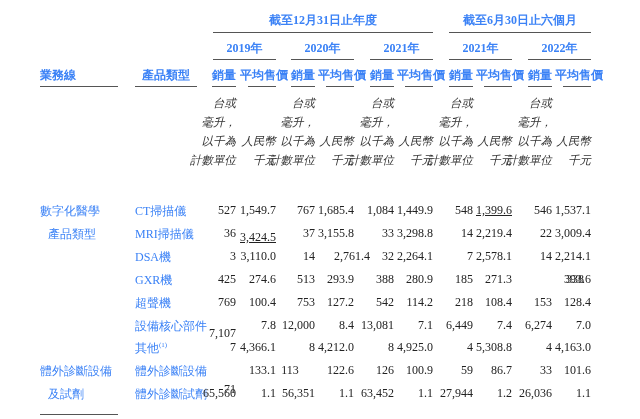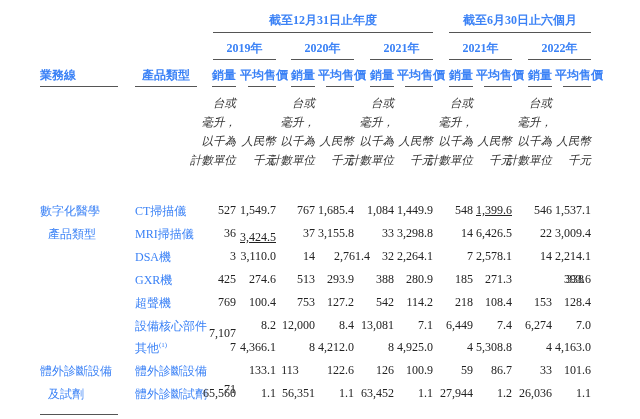--- a/index.html
+++ b/index.html
@@ -132,21 +132,21 @@
     </div>
     <div>
       <div class="abs lbl" style="left:135px;top:226px;"><span>MRI掃描儀</span></div>
       <div class="abs num r" style="left:186px;top:226px;width:50px;">36</div>
       <div class="abs num r" style="left:226px;top:230px;width:50px;text-decoration:underline;">3,424.5</div>
       <div class="abs num r" style="left:265px;top:226px;width:50px;">37</div>
       <div class="abs num r" style="left:304px;top:226px;width:50px;">3,155.8</div>
       <div class="abs num r" style="left:344px;top:226px;width:50px;">33</div>
       <div class="abs num r" style="left:383px;top:226px;width:50px;">3,298.8</div>
       <div class="abs num r" style="left:423px;top:226px;width:50px;">14</div>
-      <div class="abs num r" style="left:462px;top:226px;width:50px;">6,426.5</div>
+      <div class="abs num r" style="left:462px;top:226px;width:50px;">2,219.4</div>
       <div class="abs num r" style="left:502px;top:226px;width:50px;">22</div>
       <div class="abs num r" style="left:541px;top:226px;width:50px;">3,009.4</div>
     </div>
     <div>
       <div class="abs lbl" style="left:135px;top:249px;"><span>DSA機</span></div>
       <div class="abs num r" style="left:186px;top:249px;width:50px;">3</div>
       <div class="abs num r" style="left:226px;top:249px;width:50px;">3,110.0</div>
       <div class="abs num r" style="left:265px;top:249px;width:50px;">14</div>
       <div class="abs num r" style="left:320px;top:249px;width:50px;">2,761.4</div>
       <div class="abs num r" style="left:344px;top:249px;width:50px;">32</div>
@@ -178,21 +178,21 @@
       <div class="abs num r" style="left:344px;top:295px;width:50px;">542</div>
       <div class="abs num r" style="left:383px;top:295px;width:50px;">114.2</div>
       <div class="abs num r" style="left:423px;top:295px;width:50px;">218</div>
       <div class="abs num r" style="left:462px;top:295px;width:50px;">108.4</div>
       <div class="abs num r" style="left:502px;top:295px;width:50px;">153</div>
       <div class="abs num r" style="left:541px;top:295px;width:50px;">128.4</div>
     </div>
     <div>
       <div class="abs lbl" style="left:135px;top:318px;"><span>設備核心部件</span></div>
       <div class="abs num r" style="left:186px;top:318px;width:50px;margin-top:8px;">7,107</div>
-      <div class="abs num r" style="left:226px;top:318px;width:50px;">8.2</div>
+      <div class="abs num r" style="left:226px;top:318px;width:50px;">7.8</div>
       <div class="abs num r" style="left:265px;top:318px;width:50px;">12,000</div>
       <div class="abs num r" style="left:304px;top:318px;width:50px;">8.4</div>
       <div class="abs num r" style="left:344px;top:318px;width:50px;">13,081</div>
       <div class="abs num r" style="left:383px;top:318px;width:50px;">7.1</div>
       <div class="abs num r" style="left:423px;top:318px;width:50px;">6,449</div>
       <div class="abs num r" style="left:462px;top:318px;width:50px;">7.4</div>
       <div class="abs num r" style="left:502px;top:318px;width:50px;">6,274</div>
       <div class="abs num r" style="left:541px;top:318px;width:50px;">7.0</div>
     </div>
     <div>

